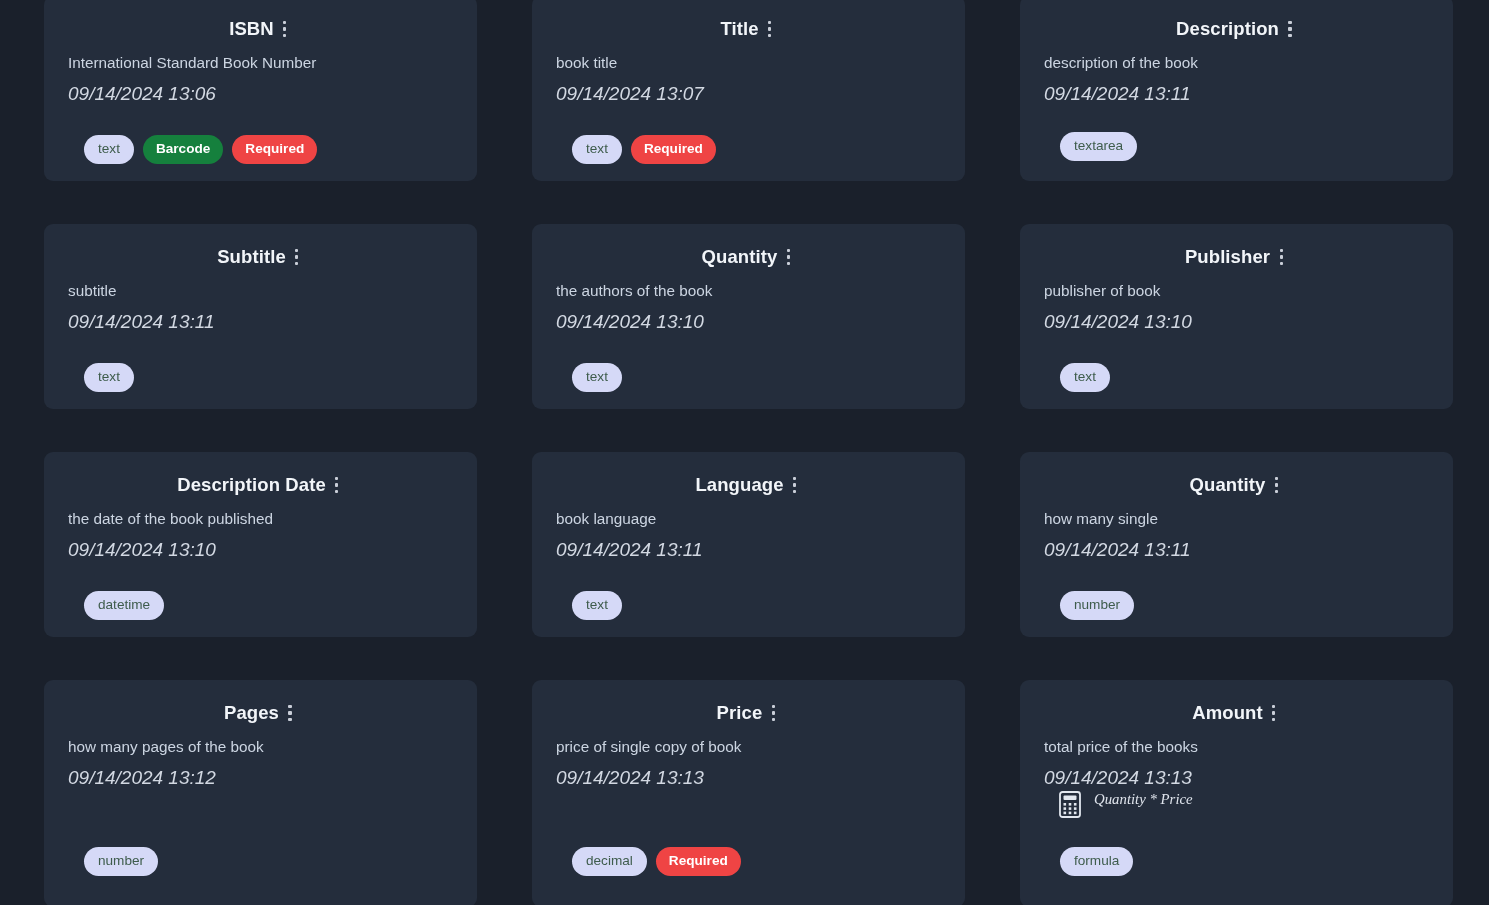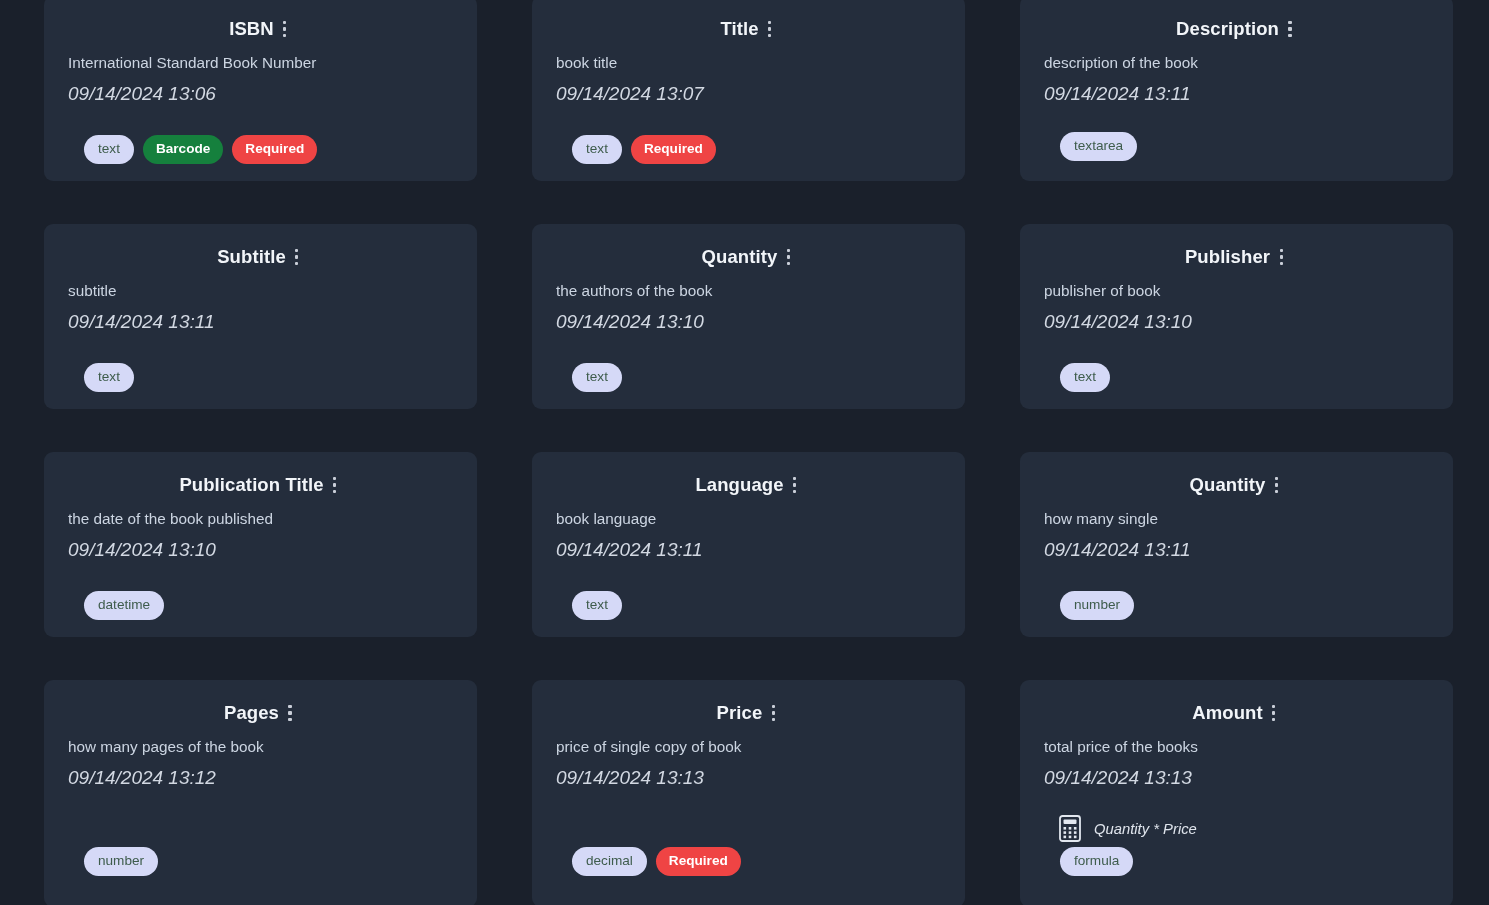--- a/index.html
+++ b/index.html
@@ -79,24 +79,25 @@
   .card-time {
     margin-top: 13px;
     font-size: 19px;
     font-style: italic;
     color: #d2d8e2;
     line-height: 18px;
   }
 
   .formula-row {
     display: flex;
-    align-items: center;
+    align-items: flex-start;
     gap: 13px;
-    margin-top: 28px;
+    margin-top: 4px;
     padding-left: 15px;
+    font-family: Liberation Serif, serif;
   }
   .calc-icon { width: 22px; height: 27px; flex: 0 0 auto; display:block; }
   .formula-text {
     font-size: 14.8px;
     font-style: italic;
     color: #dfe4ec;
   }
 
   .badges {
     position: absolute;
@@ -228,21 +229,21 @@
         </div>
       </div>
       <div class="card-desc">publisher of book</div>
       <div class="card-time">09/14/2024 13:10</div>
       <div class="badges pos-c">
         <span class="badge type">text</span>
       </div>
     </div>
     <div class="card h-short">
       <div class="card-head">
-        <div class="card-title">Publication Title</div>
+        <div class="card-title">Description Date</div>
         <div class="kebab">
           <i></i>
           <i></i>
           <i></i>
         </div>
       </div>
       <div class="card-desc">the date of the book published</div>
       <div class="card-time">09/14/2024 13:10</div>
       <div class="badges pos-c">
         <span class="badge type">datetime</span>

